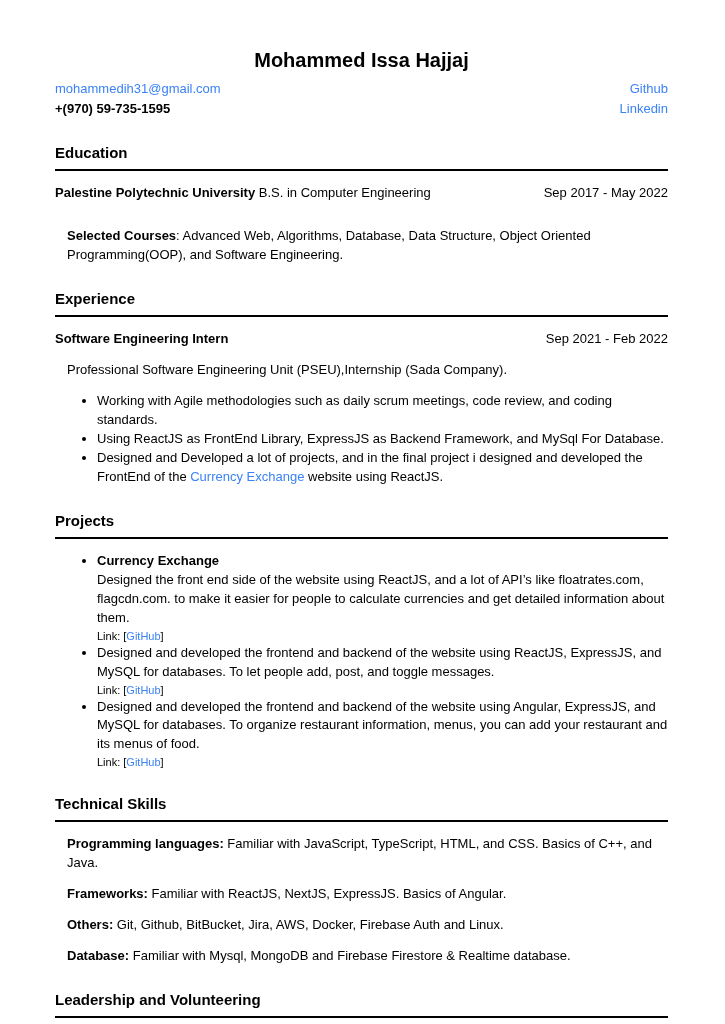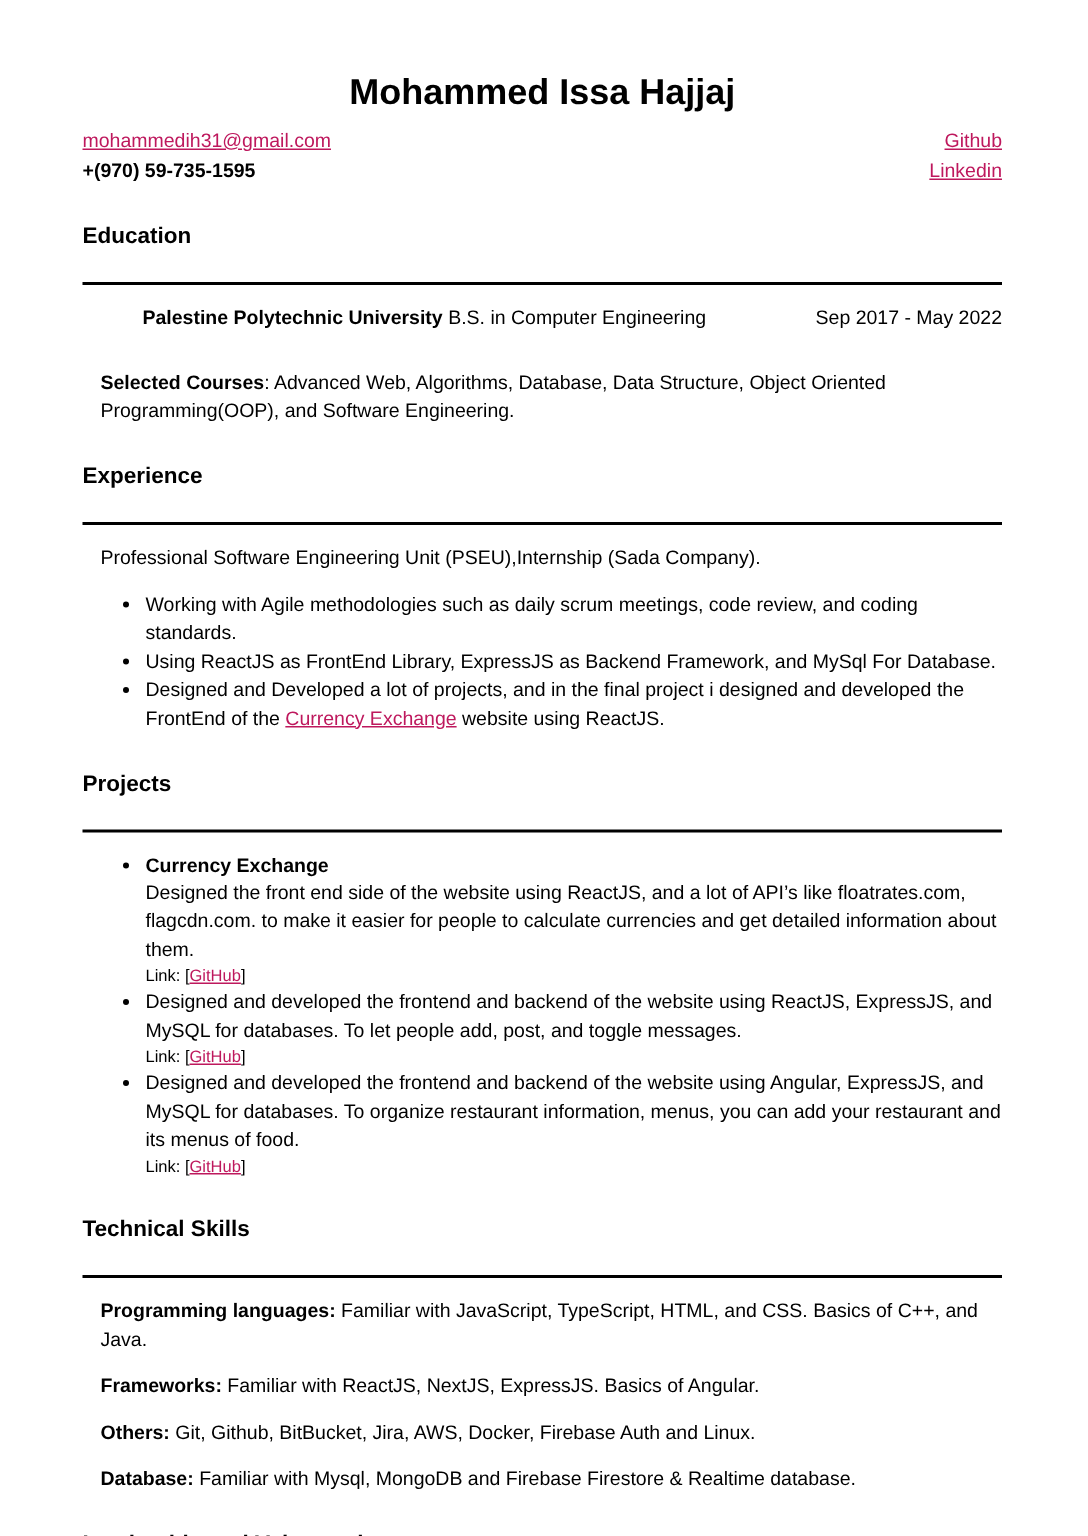--- a/index.html
+++ b/index.html
@@ -7,31 +7,31 @@
   body {
     width: 725px; height: 1024px;
     background: #ffffff; color: #000000;
     font-family: "Liberation Sans", "DejaVu Sans", sans-serif;
     font-size: 13px; line-height: 1.46;
     overflow: hidden;
   }
   .page { padding: 48px 57px 0 55px; }
 
   
-  .name { font-size: 24px; font-weight: 700; text-align: center; margin: 0 0 7px 0; line-height: 1.2; }
+  .name { font-size: 20px; font-weight: 700; text-align: center; margin: 0 0 7px 0; line-height: 1.2; }
   .contact-row { display: flex; justify-content: space-between; align-items: baseline; line-height: 20px; }
-  .link { color: #be185d; text-decoration: underline; cursor: pointer; }
+  .link { color: #3b82f6; cursor: pointer; }
   .phone { font-weight: 700; }
 
   
   .section { margin-top: 25px; }
-  .sec-head { border-bottom: 2px solid #000000; padding-bottom: 21px; }
+  .sec-head { border-bottom: 2px solid #000000; padding-bottom: 7px; }
   .sec-head h2 { font-size: 15px; font-weight: 700; margin: 0; line-height: 18px; }
   .sec-body { margin-top: 13px; }
-  .row-split { display: flex; justify-content: space-between; align-items: baseline; margin-left: 40px; }
+  .row-split { display: flex; justify-content: space-between; align-items: baseline; }
   .b { font-weight: 700; }
   .spacer12 { height: 12px; }
 
   
   ul.blist { margin: 0; padding-left: 42px; list-style: disc; }
   ul.blist li { margin: 0; padding: 0; }
   .proj-title { font-weight: 700; }
   .link-line { font-size: 11px; line-height: 16px; }
 
   p.para { margin: 12px; }
@@ -68,20 +68,24 @@
       <div class="spacer12"></div>
       <p class="para"><span class="b">Selected Courses</span><span>: Advanced Web, Algorithms, Database, Data Structure, Object Oriented Programming(OOP), and Software Engineering.</span></p>
     </div>
   </div>
 
   <div class="section">
     <div class="sec-head">
       <h2>Experience</h2>
     </div>
     <div class="sec-body">
+      <div class="row-split">
+        <span class="b">Software Engineering Intern</span>
+        <span>Sep 2021 - Feb 2022</span>
+      </div>
       <p class="para">Professional Software Engineering Unit (PSEU),Internship (Sada Company).</p>
       <ul class="blist">
         <li><span>Working with Agile methodologies such as daily scrum meetings, code review, and coding standards.</span></li>
         <li><span>Using ReactJS as FrontEnd Library, ExpressJS as Backend Framework, and MySql For Database.</span></li>
         <li><span>Designed and Developed a lot of projects, and in the final project i designed and developed the FrontEnd of the </span><a class="link">Currency Exchange</a><span> website using ReactJS.</span></li>
       </ul>
     </div>
   </div>
 
   <div class="section">

